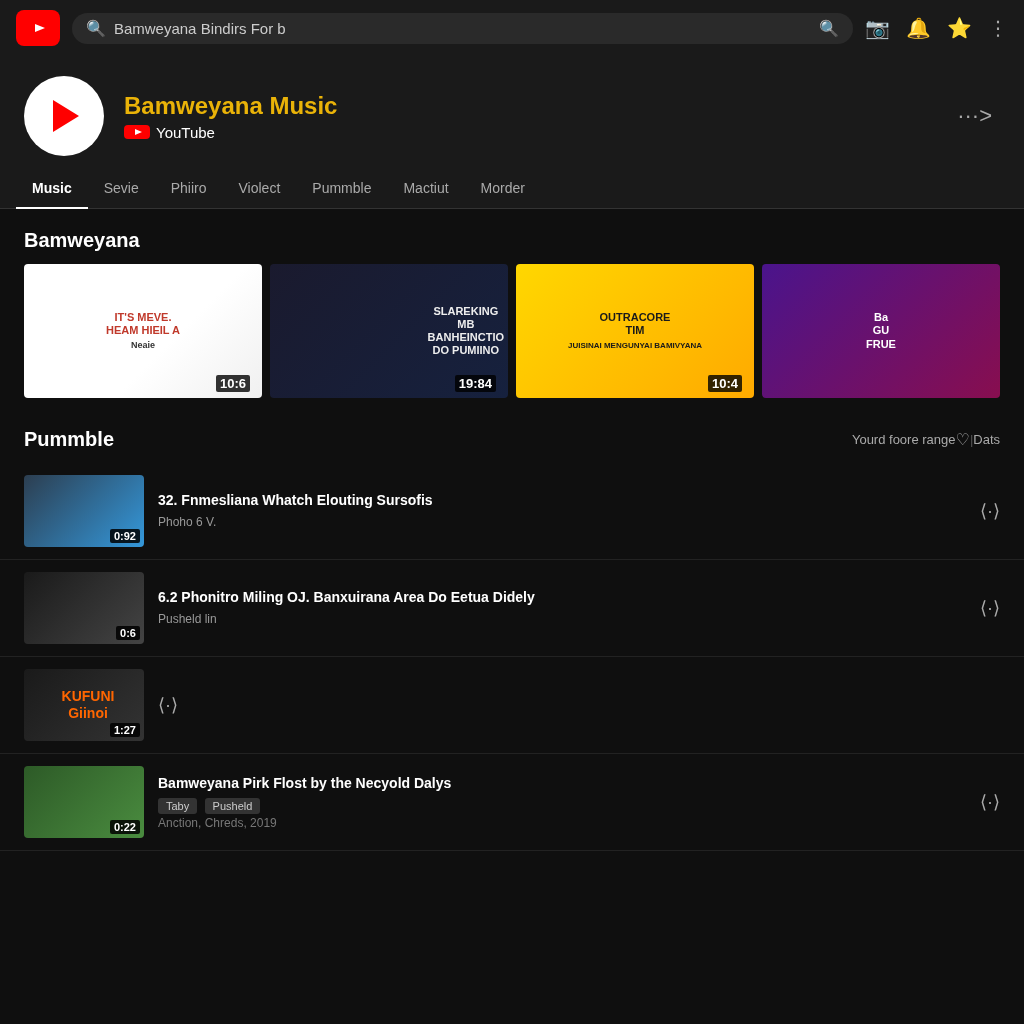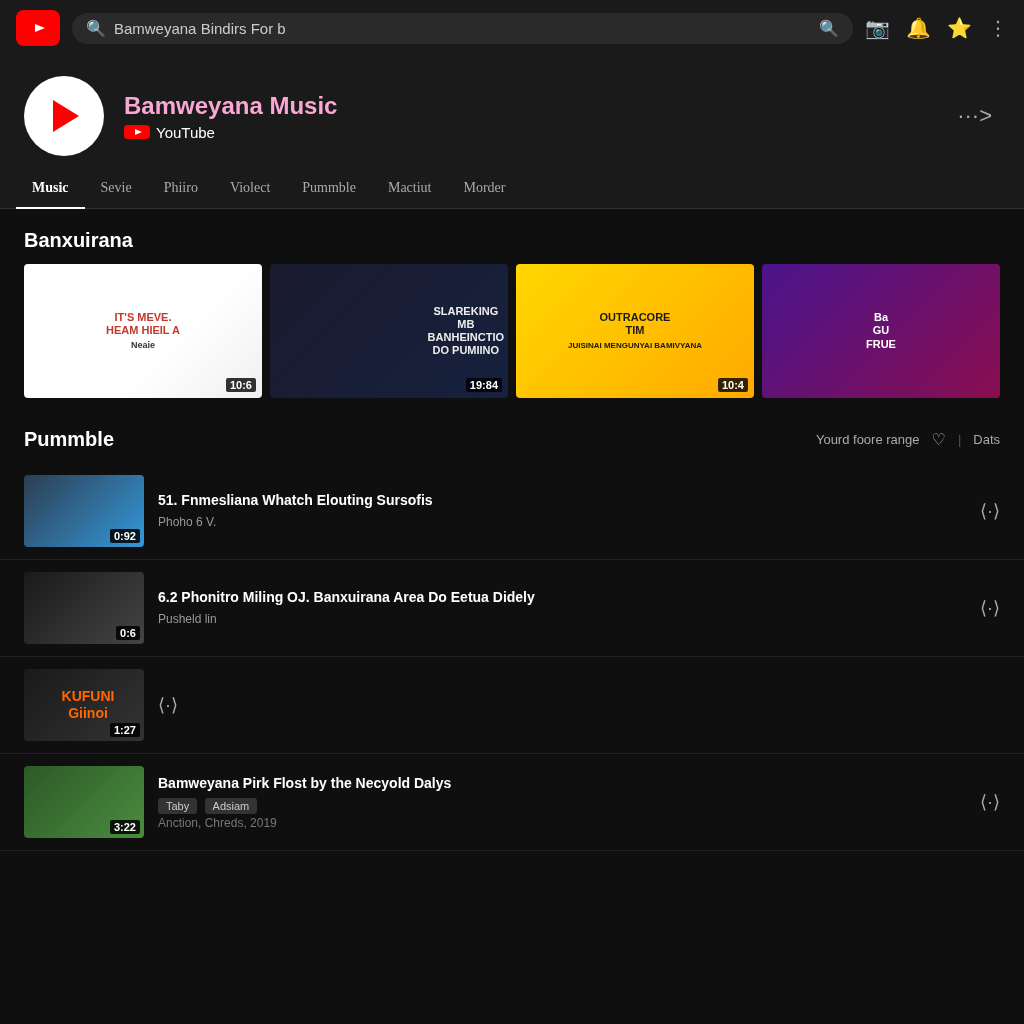--- a/index.html
+++ b/index.html
@@ -94,21 +94,21 @@
       width: 0; height: 0;
       border-top: 16px solid transparent;
       border-bottom: 16px solid transparent;
       border-left: 26px solid #ff0000;
       margin-left: 4px;
     }
     .channel-info { flex: 1; }
     .channel-name {
       font-size: 24px;
       font-weight: bold;
-      color: #f9a8d4;
+      color: #eab308;
     }
     .channel-source {
       display: flex;
       align-items: center;
       gap: 6px;
       margin-top: 4px;
     }
     .yt-badge {
       background: #ff0000;
       border-radius: 4px;
@@ -133,21 +133,20 @@
       padding: 0 16px;
       background: #1a1a1a;
       border-bottom: 1px solid #333;
     }
     .tab-item {
       padding: 12px 16px;
       font-size: 14px;
       color: #aaa;
       cursor: pointer;
       position: relative;
-      font-family: Liberation Serif, serif;
     }
     .tab-item.active {
       color: #fff;
       font-weight: bold;
     }
     .tab-item.active::after {
       content: '';
       position: absolute;
       bottom: -1px;
       left: 0; right: 0;
@@ -179,45 +178,44 @@
     }
     .thumb-bg {
       width: 100%;
       padding-top: 56.25%;
       position: relative;
       overflow: hidden;
     }
     .thumb-duration {
       position: absolute;
       bottom: 6px;
-      right: 6px;
+      right: 12px;
       background: rgba(0,0,0,0.8);
       color: #fff;
-      font-size: 11px;
+      font-size: 13px;
       padding: 1px 4px;
       border-radius: 2px;
       font-weight: bold;
     }
 
     
     .playlist-header {
       display: flex;
       align-items: center;
       justify-content: space-between;
       padding: 10px 24px 12px;
     }
     .playlist-title {
       font-size: 20px;
       font-weight: bold;
       color: #fff;
     }
     .playlist-actions {
       display: flex;
       align-items: center;
-      gap: 12px;
       color: #aaa;
       font-size: 13px;
     }
     .heart-icon { font-size: 16px; }
     .divider-v { color: #555; }
 
     
     .list-item {
       display: flex;
       align-items: center;
@@ -376,21 +374,21 @@
   <div class="tab-item active">Music</div>
   <div class="tab-item">Sevie</div>
   <div class="tab-item">Phiiro</div>
   <div class="tab-item">Violect</div>
   <div class="tab-item">Pummble</div>
   <div class="tab-item">Mactiut</div>
   <div class="tab-item">Morder</div>
 </div>
 
 <div>
-  <div class="section-title">Banxuirana</div>
+  <div class="section-title">Bamweyana</div>
   <div class="thumbnails-row">
 
     <div class="thumb-card">
       <div class="thumb-bg">
         <div class="t1-inner">
           <span class="thumb-label t1-label">IT'S MEVE.<br>HEAM HIEIL A<br><small style="font-size:9px;color:#333">Neaie</small></span>
         </div>
         <span class="thumb-duration">10:6</span>
       </div>
     </div>
@@ -435,21 +433,21 @@
     </div>
   </div>
 
   <div class="list-item">
     <div class="list-thumb">
       <div class="list-thumb-bg lt1" style="width:100%;height:100%;"></div>
       <span class="list-duration">0:92</span>
     </div>
     <div class="list-info">
       <div class="list-item-title">
-        <span>51.</span> <span>Fnmesliana Whatch Elouting Sursofis</span>
+        <span>32.</span> <span>Fnmesliana Whatch Elouting Sursofis</span>
       </div>
       <div class="list-item-sub">Phoho 6 V.</div>
     </div>
     <span class="list-item-action">⟨·⟩</span>
   </div>
 
   <div class="list-item">
     <div class="list-thumb">
       <div class="list-thumb-bg lt2" style="width:100%;height:100%;"></div>
       <span class="list-duration">0:6</span>
@@ -469,26 +467,26 @@
         <span class="lt3-text">KUFUNI<br>Giinoi</span>
       </div>
       <span class="list-duration">1:27</span>
     </div>
     <span class="list-item-action">⟨·⟩</span>
   </div>
 
   <div class="list-item">
     <div class="list-thumb">
       <div class="list-thumb-bg lt4" style="width:100%;height:100%;"></div>
-      <span class="list-duration">3:22</span>
+      <span class="list-duration">0:22</span>
     </div>
     <div class="list-info">
       <div class="list-item-title">Bamweyana Pirk Flost by the Necyold Dalys</div>
       <div class="list-item-sub">
         <span class="tag-badge">Taby</span>
-        <span class="tag-badge">Adsiam</span>
+        <span class="tag-badge">Pusheld</span>
       </div>
       <div class="list-item-meta">Anction, Chreds, 2019</div>
     </div>
     <span class="list-item-action">⟨·⟩</span>
   </div>
 
 </div>
 
 </body></html>

